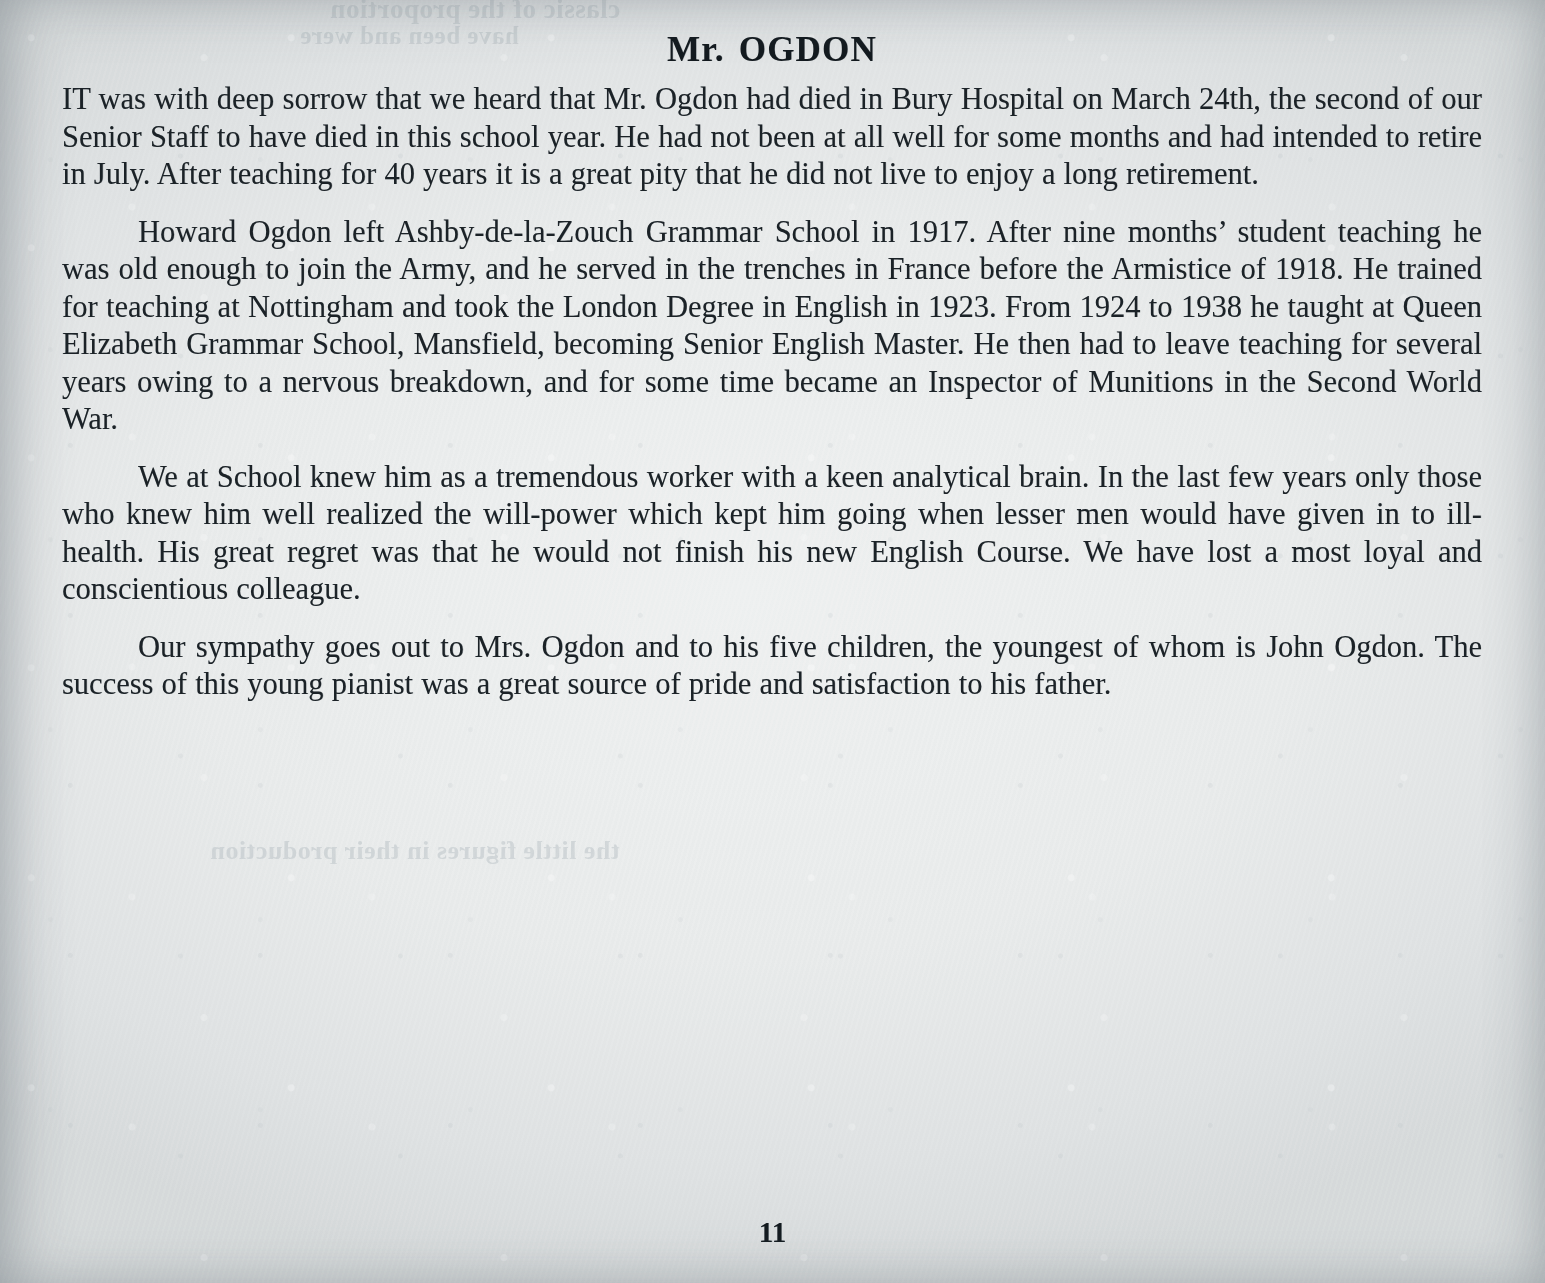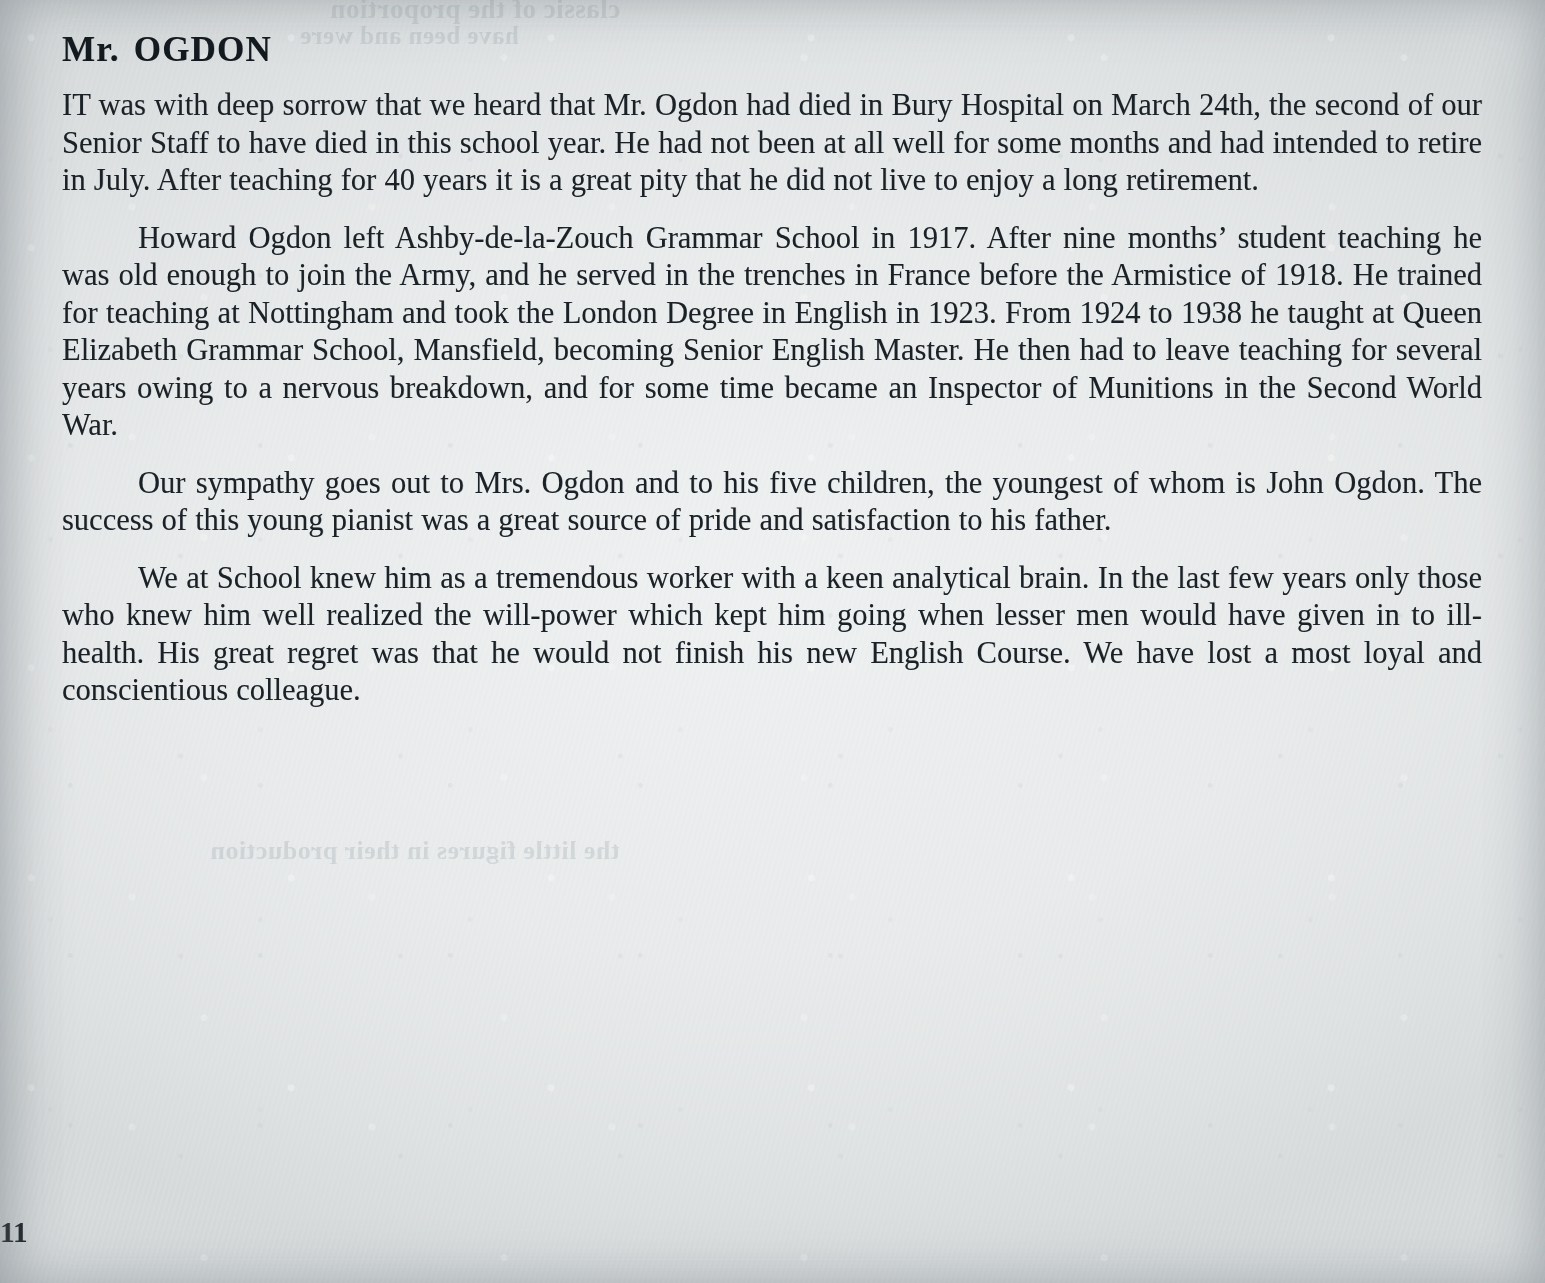--- a/index.html
+++ b/index.html
@@ -70,51 +70,51 @@
     position: absolute;
     left: 62px;
     top: 0;
     width: 1420px;
     height: 100%;
   }
 
   h1.title {
     margin: 0;
     padding-top: 30px;
-    text-align: left;
+    text-align: center;
     font-size: 35px;
     font-weight: 700;
     letter-spacing: 1.2px;
     color: #131a1f;
     text-shadow: 0.4px 0.4px 0 rgba(30,40,48,.35);
   }
   h1.title .sp { display: inline-block; width: 14px; }
 
-  .body { margin-top: 17px; }
+  .body { margin-top: 11px; }
 
   p.para {
     margin: 0 0 20px 0;
     font-size: 30.5px;
     line-height: 37.5px;
     text-align: justify;
     text-justify: inter-word;
     text-indent: 76px;
     color: #1b2227;
     word-spacing: 0.5px;
     text-shadow: 0.35px 0.35px 0 rgba(35,46,54,.30);
   }
   p.para.first { text-indent: 0; }
   p.para:last-of-type { margin-bottom: 0; }
 
   .folio {
     position: absolute;
     left: 0;
     right: 0;
     top: 1216px;
-    text-align: left;
+    text-align: center;
     font-size: 29px;
     font-weight: 700;
     color: #141b20;
     text-shadow: 0.4px 0.4px 0 rgba(30,40,48,.35);
   }
 </style>
 </head>
 <body>
 
 <div class="page">
@@ -125,22 +125,22 @@
   <div class="bleed bleed-2">have been and were</div>
   <div class="bleed bleed-3">the little figures in their production</div>
 
   <div class="content">
 
     <h1 class="title"><span>Mr.</span><span class="sp"></span><span>OGDON</span></h1>
 
     <div class="body">
       <p class="para first">IT was with deep sorrow that we heard that Mr. Ogdon had died in Bury Hospital on March 24th, the second of our Senior Staff to have died in this school year. He had not been at all well for some months and had intended to retire in July. After teaching for 40 years it is a great pity that he did not live to enjoy a long retirement.</p>
       <p class="para">Howard Ogdon left Ashby-de-la-Zouch Grammar School in 1917. After nine months’ student teaching he was old enough to join the Army, and he served in the trenches in France before the Armistice of 1918. He trained for teaching at Nottingham and took the London Degree in English in 1923. From 1924 to 1938 he taught at Queen Elizabeth Grammar School, Mansfield, becoming Senior English Master. He then had to leave teaching for several years owing to a nervous breakdown, and for some time became an Inspector of Munitions in the Second World War.</p>
+      <p class="para">We at School knew him as a tremendous worker with a keen analytical brain. In the last few years only those who knew him well realized the will-power which kept him going when lesser men would have given in to ill-health. His great regret was that he would not finish his new English Course. We have lost a most loyal and conscientious colleague.</p>
       <p class="para">Our sympathy goes out to Mrs. Ogdon and to his five children, the youngest of whom is John Ogdon. The success of this young pianist was a great source of pride and satisfaction to his father.</p>
-      <p class="para">We at School knew him as a tremendous worker with a keen analytical brain. In the last few years only those who knew him well realized the will-power which kept him going when lesser men would have given in to ill-health. His great regret was that he would not finish his new English Course. We have lost a most loyal and conscientious colleague.</p>
     </div>
 
   </div>
 
   <div class="folio">11</div>
 
   <div class="vignette"></div>
 </div>
 
 </body></html>

